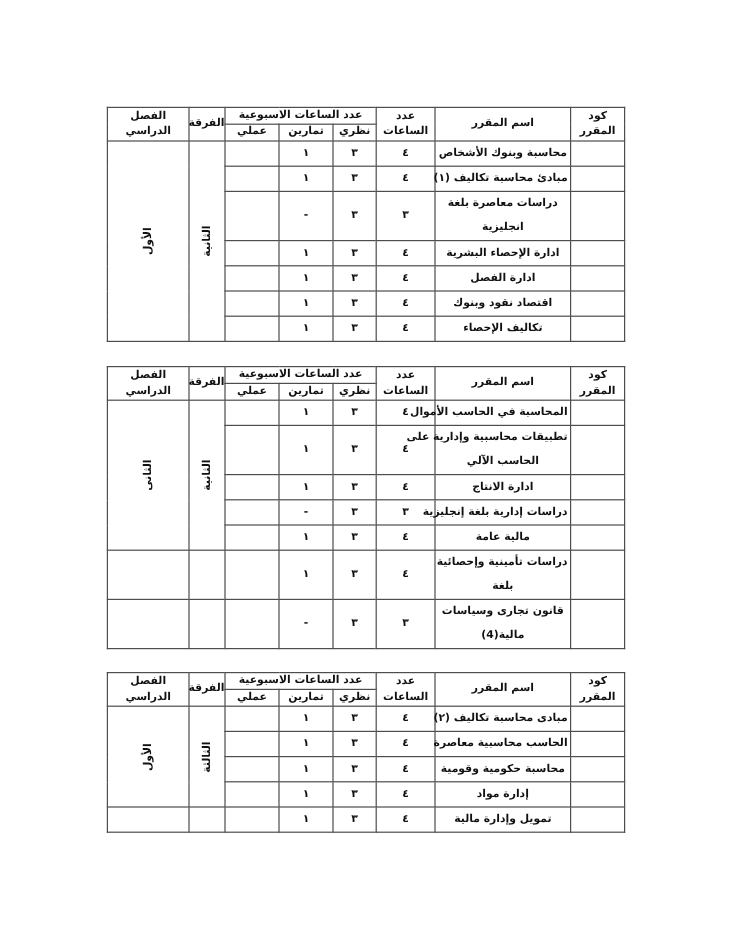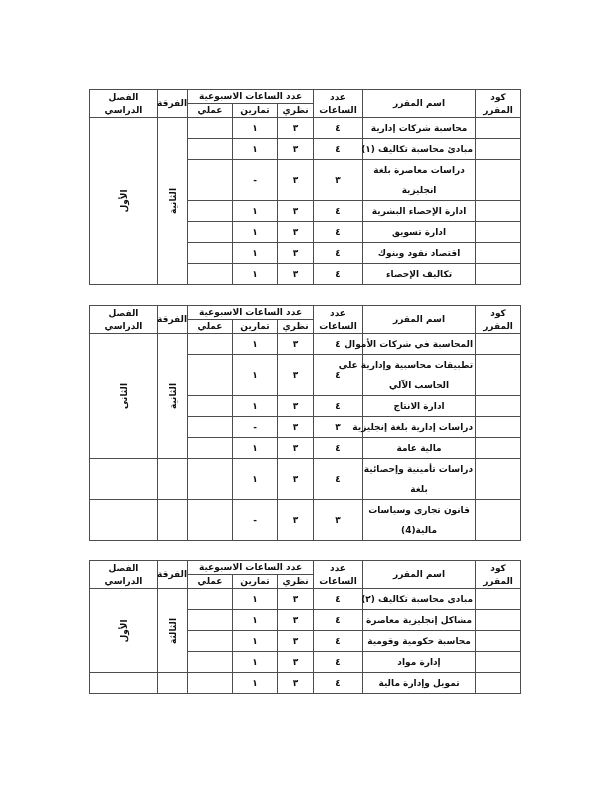--- a/index.html
+++ b/index.html
@@ -60,21 +60,21 @@
       </tr>
       <tr>
         <th>نظري</th>
         <th>تمارين</th>
         <th>عملي</th>
       </tr>
     </thead>
     <tbody>
         <tr>
           <td></td>
-          <td class="name">محاسبة شركات إدارية</td>
+          <td class="name">محاسبة وبنوك الأشخاص</td>
           <td>٤</td>
           <td>٣</td>
           <td>١</td>
           <td></td>
           <td rowspan="7" class="vcell">
             <span class="vtext">الثانية</span>
           </td>
           <td rowspan="7" class="vcell">
             <span class="vtext">الأول</span>
           </td>
@@ -99,21 +99,21 @@
         <tr>
           <td></td>
           <td class="name">ادارة الإحصاء البشرية</td>
           <td>٤</td>
           <td>٣</td>
           <td>١</td>
           <td></td>
         </tr>
         <tr>
           <td></td>
-          <td class="name">ادارة تسويق</td>
+          <td class="name">ادارة الفصل</td>
           <td>٤</td>
           <td>٣</td>
           <td>١</td>
           <td></td>
         </tr>
         <tr>
           <td></td>
           <td class="name">اقتصاد نقود وبنوك</td>
           <td>٤</td>
           <td>٣</td>
@@ -156,21 +156,21 @@
       </tr>
       <tr>
         <th>نظري</th>
         <th>تمارين</th>
         <th>عملي</th>
       </tr>
     </thead>
     <tbody>
         <tr>
           <td></td>
-          <td class="name">المحاسبة في شركات الأموال</td>
+          <td class="name">المحاسبة في الحاسب الأموال</td>
           <td>٤</td>
           <td>٣</td>
           <td>١</td>
           <td></td>
           <td rowspan="5" class="vcell">
             <span class="vtext">الثانية</span>
           </td>
           <td rowspan="5" class="vcell">
             <span class="vtext">الثانى</span>
           </td>
@@ -272,21 +272,21 @@
           <td></td>
           <td rowspan="4" class="vcell">
             <span class="vtext">الثالثة</span>
           </td>
           <td rowspan="4" class="vcell">
             <span class="vtext">الأول</span>
           </td>
         </tr>
         <tr>
           <td></td>
-          <td class="name">مشاكل إنجليزية معاصرة</td>
+          <td class="name">الحاسب محاسبية معاصرة</td>
           <td>٤</td>
           <td>٣</td>
           <td>١</td>
           <td></td>
         </tr>
         <tr>
           <td></td>
           <td class="name">محاسبة حكومية وقومية</td>
           <td>٤</td>
           <td>٣</td>

